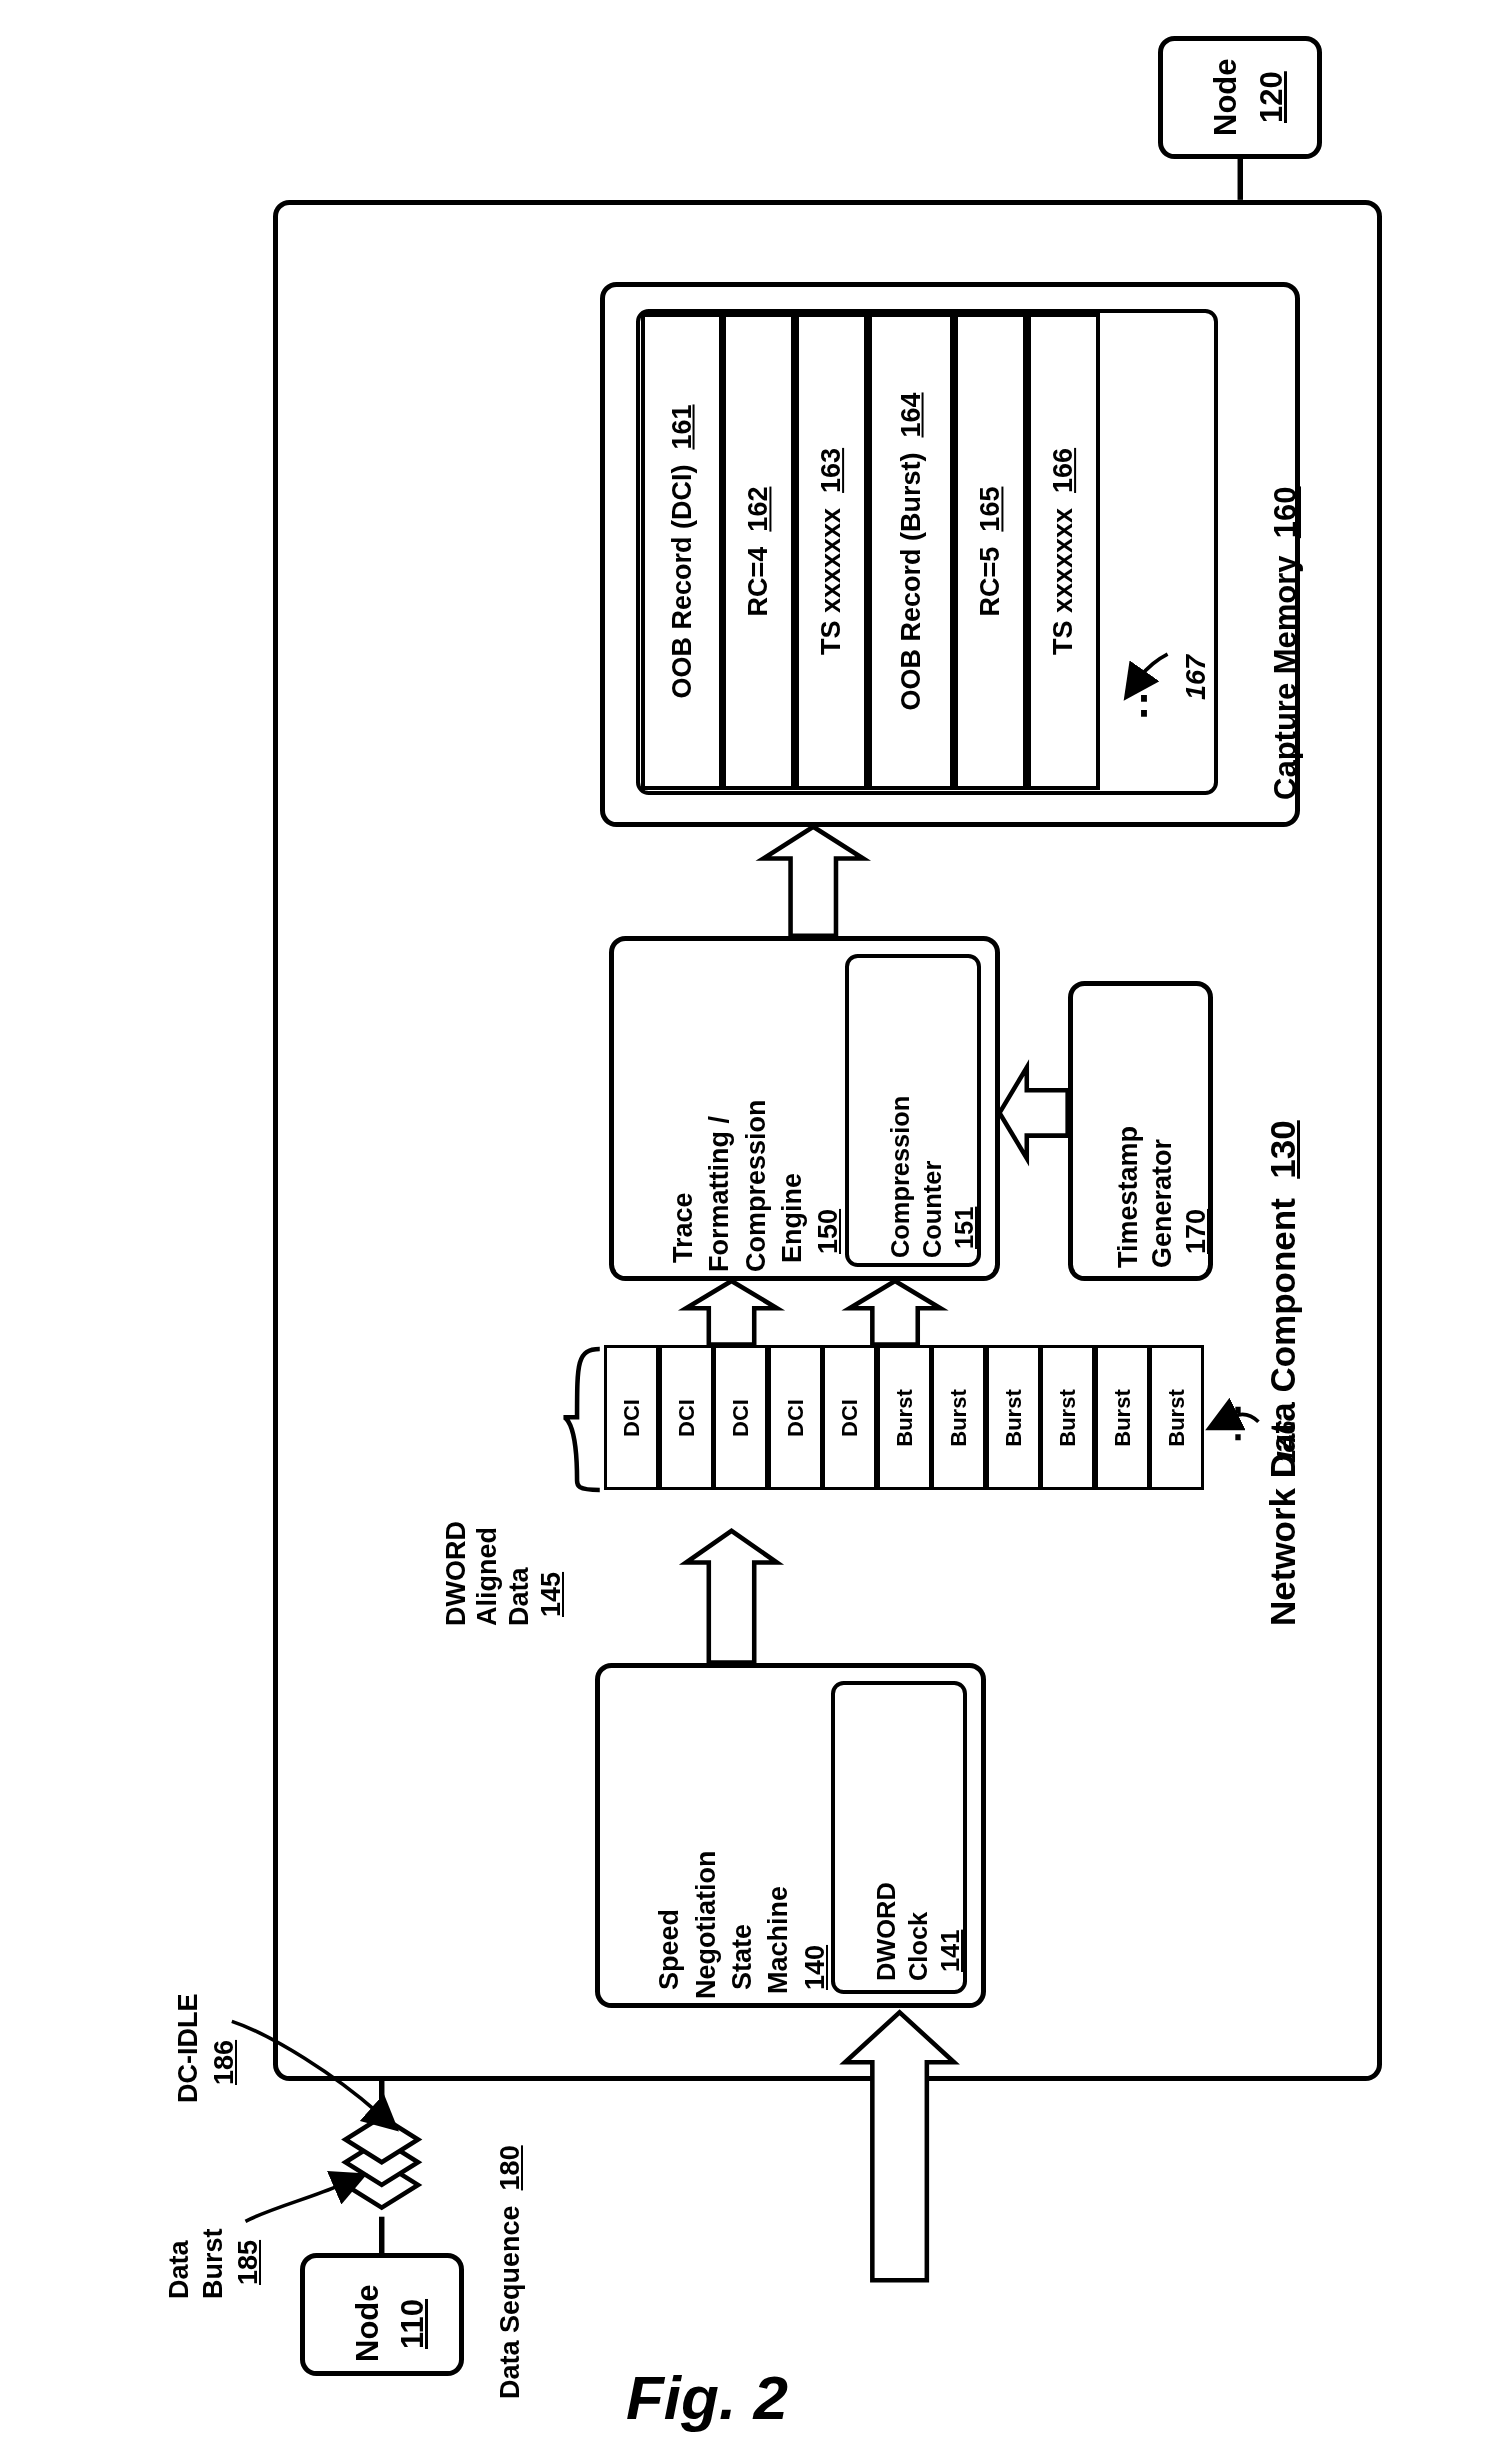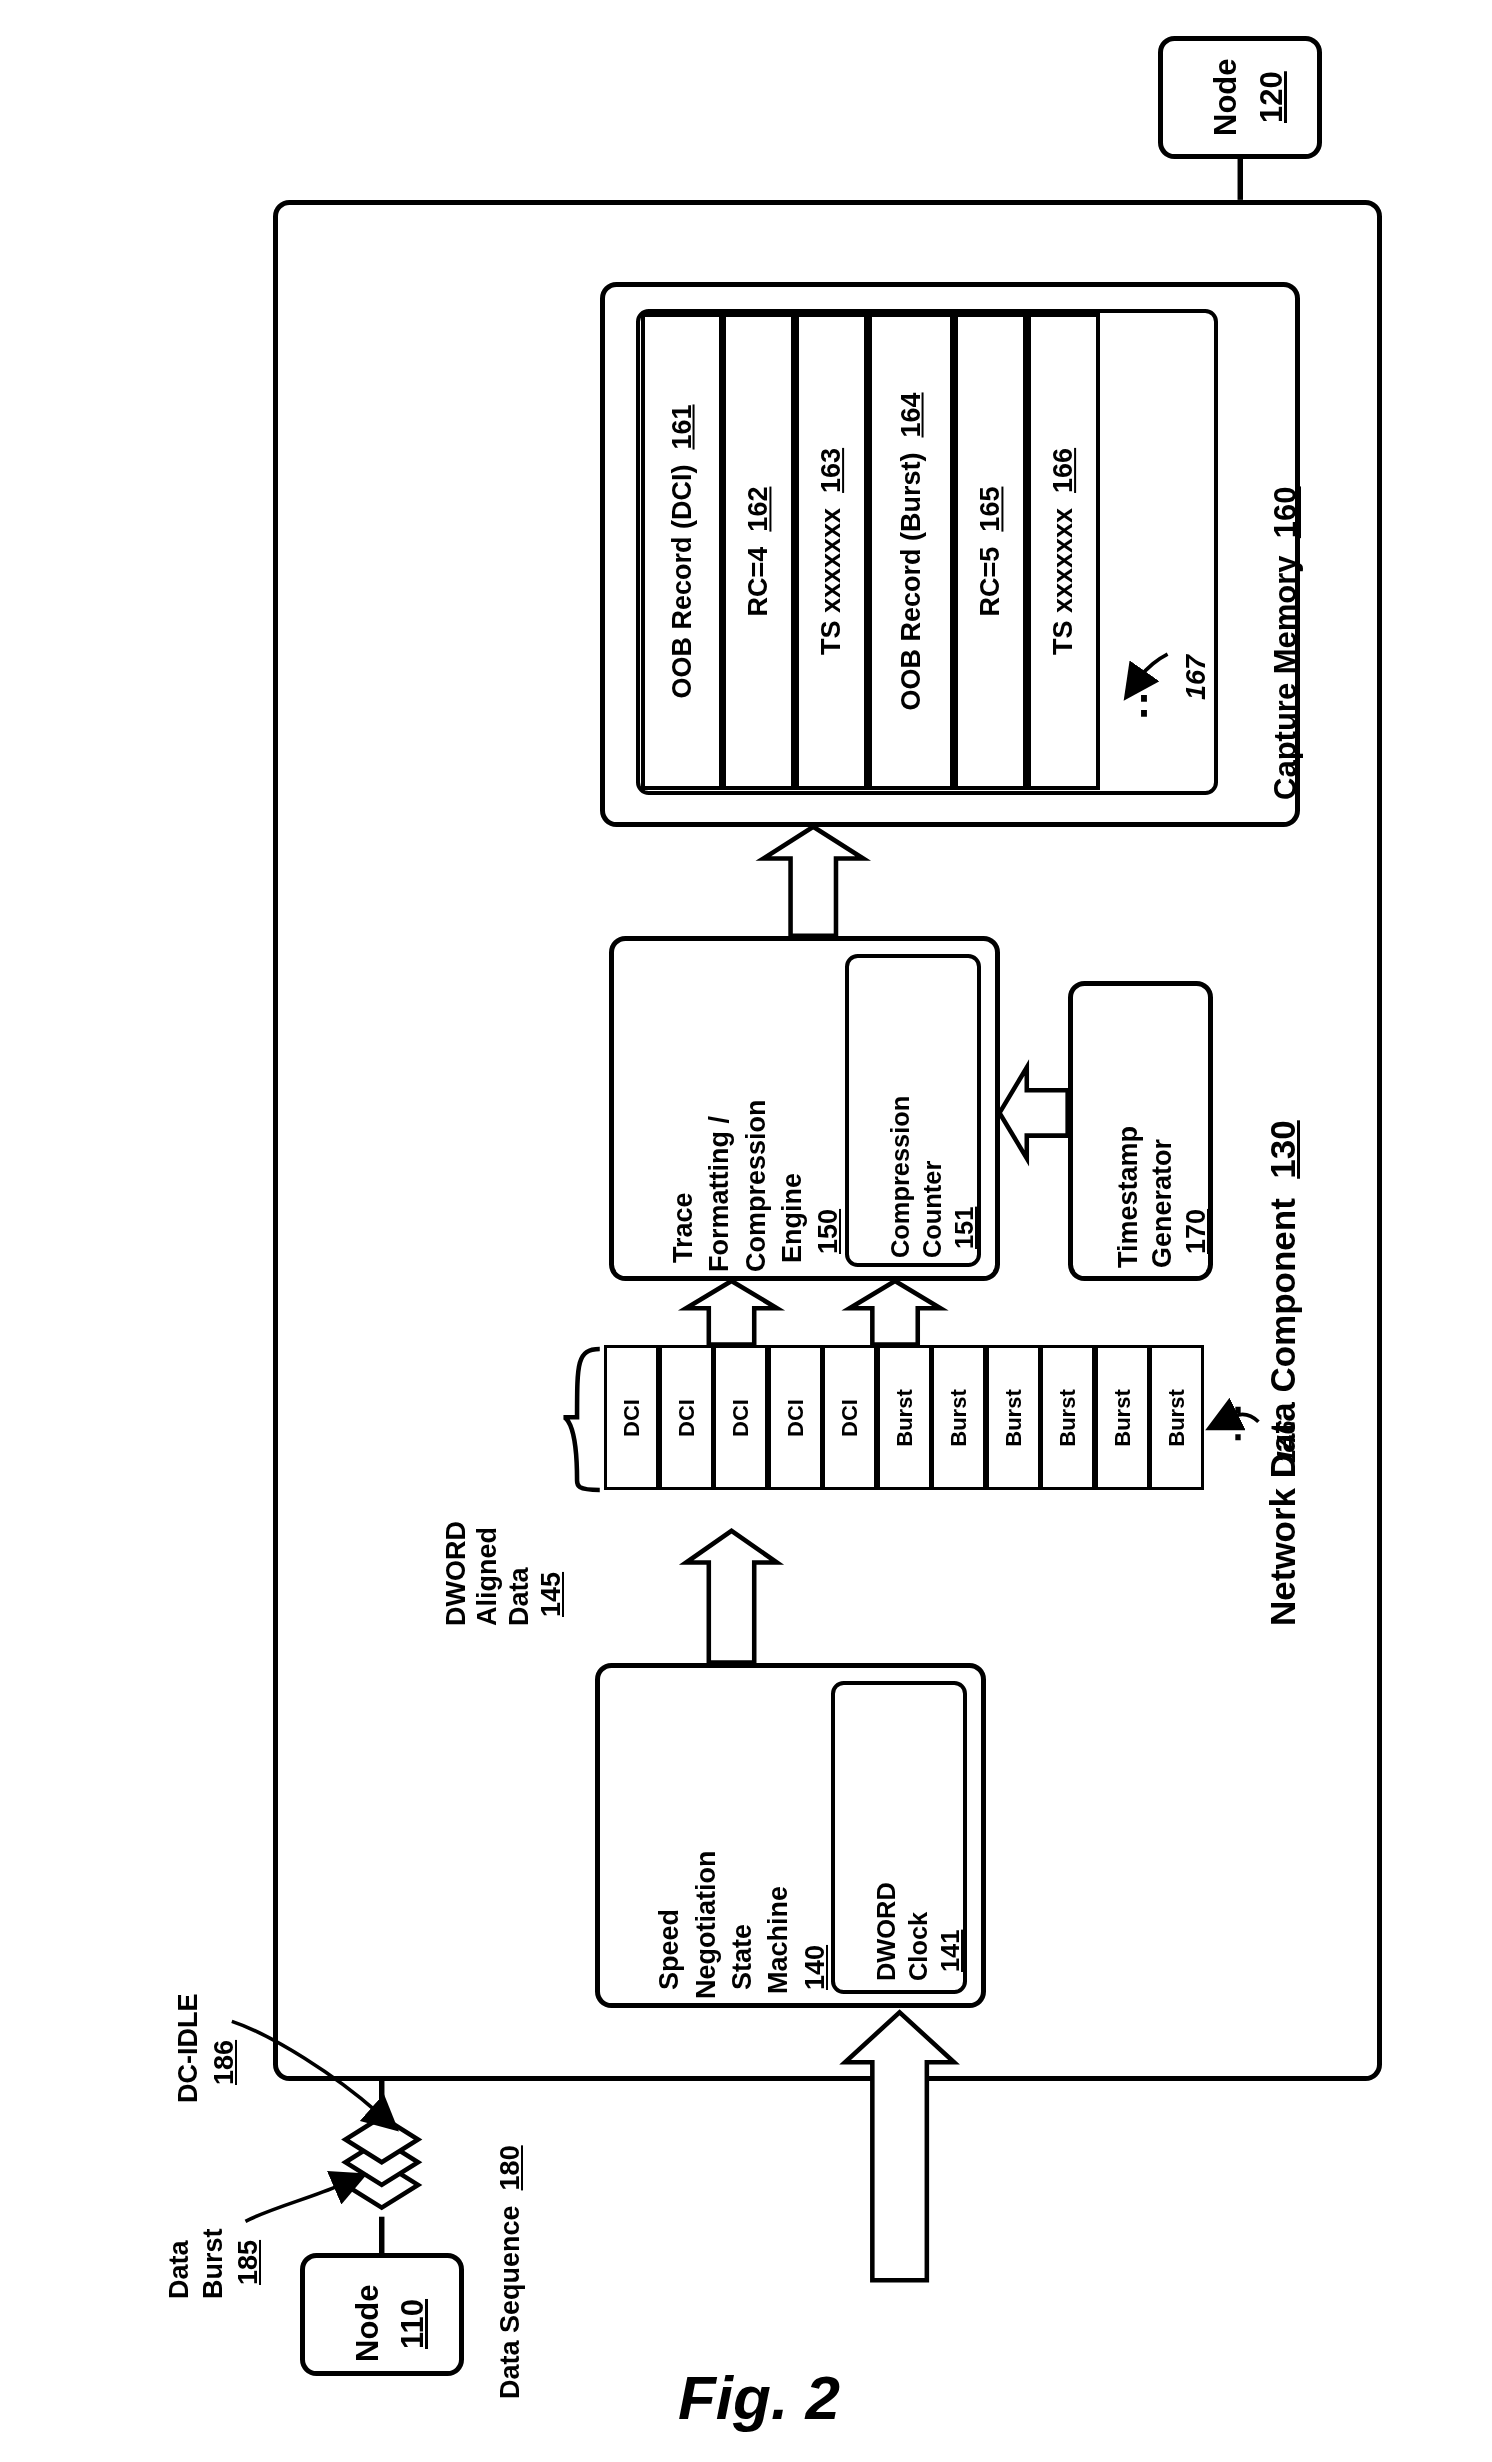--- a/index.html
+++ b/index.html
@@ -222,21 +222,21 @@
   <div class="label vtext under" style="left:233px; top:2285px; font-size:27px;">185</div>
 
   <div class="label vtext" style="left:173px; top:2103px; font-size:27px;">DC-IDLE</div>
   <div class="label vtext under" style="left:209px; top:2085px; font-size:27px;">186</div>
 
   <div class="label vtext" style="left:495px; top:2399px; font-size:27px;">
     <span>Data Sequence</span>
     &nbsp;<span class="under">180</span>
   </div>
 
-  <div class="label" style="left:678px; top:2362px; font-size:62px; font-style:italic; font-weight:bold;">Fig. 2</div>
+  <div class="label" style="left:626px; top:2362px; font-size:62px; font-style:italic; font-weight:bold;">Fig. 2</div>
 
   <svg class="overlay" viewBox="0 0 1643 2710">
     <defs>
       <marker id="arrowhead" markerWidth="10" markerHeight="10" refX="2" refY="5" orient="auto">
         <path d="M0,0 L10,5 L0,10 Z" fill="#000"></path>
       </marker>
     </defs>
 
     <line x1="1365" y1="175" x2="1365" y2="220" stroke="#000" stroke-width="6"></line>
 

